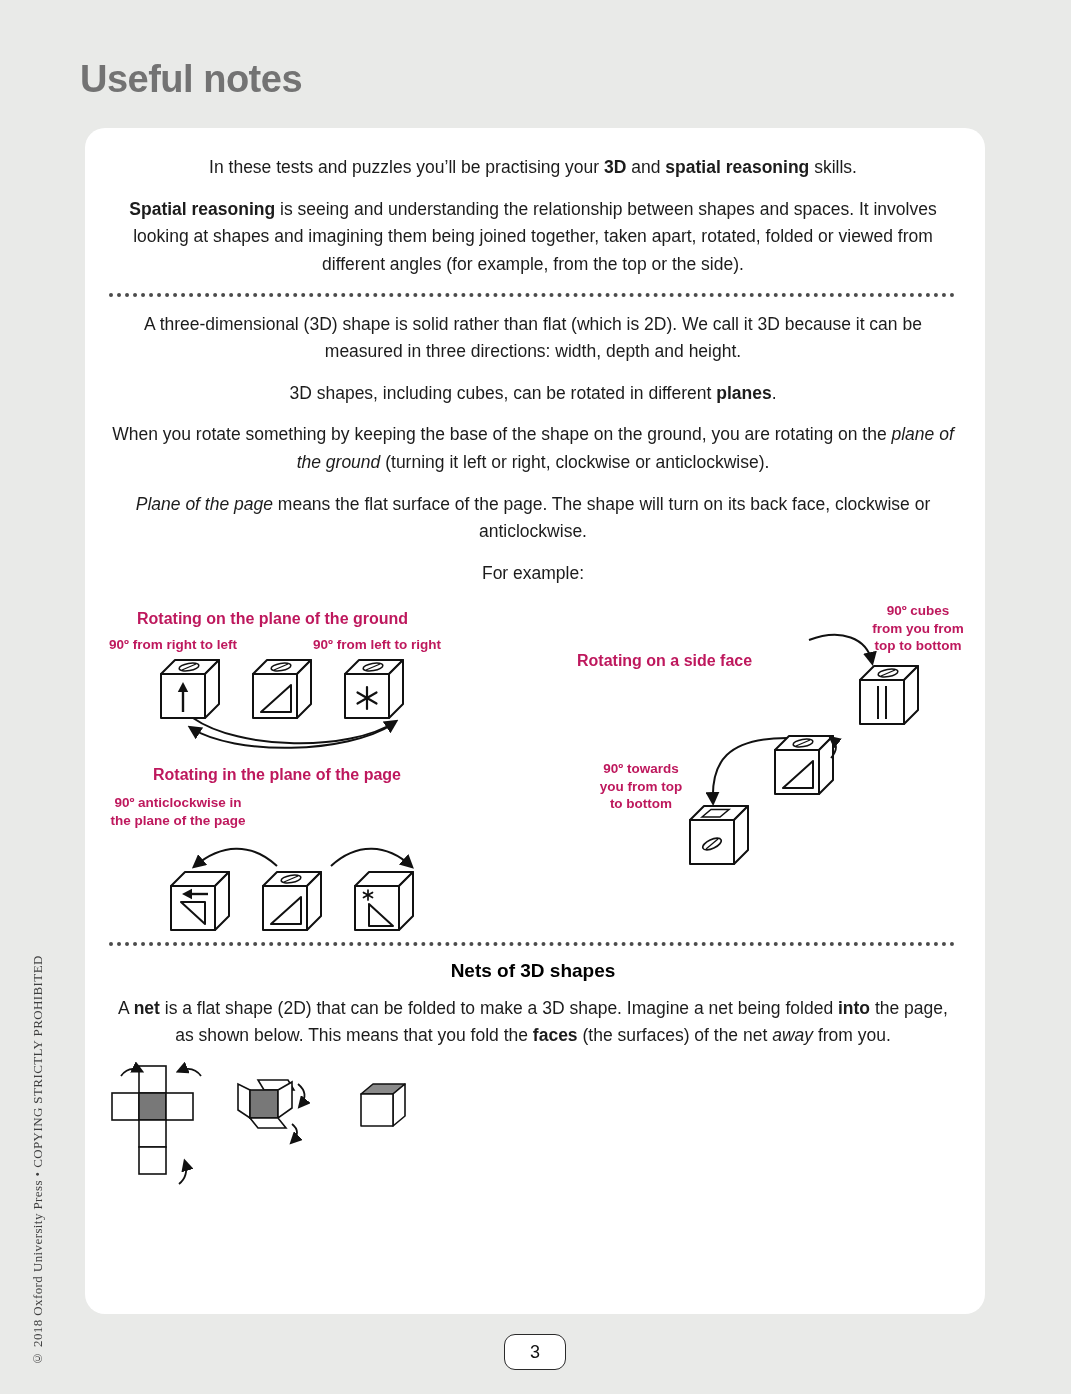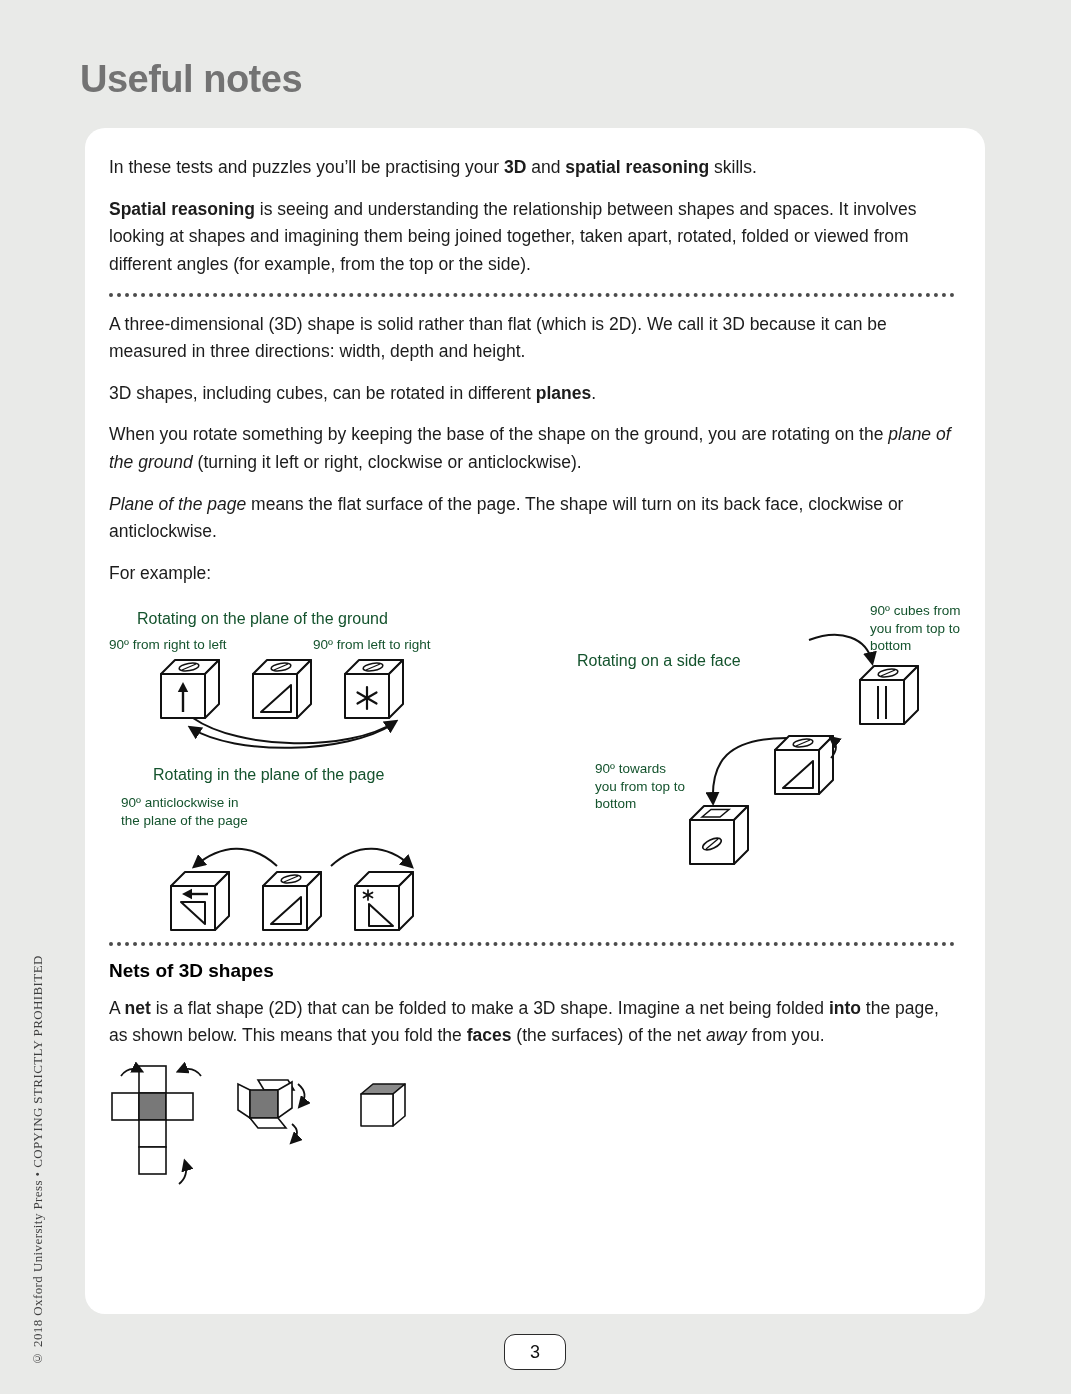--- a/index.html
+++ b/index.html
@@ -12,32 +12,32 @@
     color:#1c1c1c;
     overflow:hidden;
   }
   .page-title {
     position:absolute; left:80px; top:58px;
     font-size:38px; font-weight:800; letter-spacing:-0.5px; color:#737373;
   }
   .card {
     position:absolute; left:85px; top:128px; width:900px; height:1186px;
     background:#ffffff; border-radius:20px;
-    padding:26px 28px 0 24px; overflow:hidden;
+    padding:26px 28px 0 24px; overflow:hidden;text-align:center;
   }
   p.body { font-size:17.5px; line-height:1.58; margin-bottom:14px; color:#1c1c1c; }
   p.body b { font-weight:700; }
   p.body i { font-style:italic; }
   .divider { border-top:4px dotted #4b4b4b; margin:2px 2px 14px 0; height:0; }
   h2.section { font-size:19px; font-weight:800; margin:0 0 13px 0; color:#000; }
   .example-lead { margin-bottom:6px; }
 
   .diag { position:relative; height:338px; }
   .diag svg { position:absolute; overflow:visible; }
-  .dlabel { position:absolute; font-weight:400; color:#14532d; }
+  .dlabel { position:absolute; font-weight:700; color:#be185d; }
   .dtitle { font-size:16px; white-space:nowrap; }
   .dsmall { font-size:13.5px; line-height:1.32; }
 
   .net-row { position:relative; height:132px; margin-top:6px; }
   .net-row svg { position:absolute; left:0; top:0; overflow:visible; }
 
   .copyright {
     position:absolute; left:30px; top:918px; height:448px;
     writing-mode:vertical-rl; transform:rotate(180deg);
     font-family:"Liberation Serif","DejaVu Serif",serif;
@@ -160,21 +160,21 @@
     <svg style="left:470px;top:10px" width="400" height="295">
       <use href="#cube-stripes" x="281" y="54"></use>
       <use href="#cube-leaf-ramp" x="196" y="124"></use>
       <use href="#cube-hole-leaf" x="111" y="194"></use>
       <path d="M 230,28 C 262,16 288,26 293,50" fill="none" stroke="#111" stroke-width="2" marker-end="url(#mArr)"></path>
       <path d="M 208,126 C 148,126 132,150 134,190" fill="none" stroke="#111" stroke-width="2" marker-end="url(#mArr)"></path>
       <path d="M 252,146 q 10,-12 0,-20" fill="none" stroke="#111" stroke-width="1.8" marker-end="url(#mArr)"></path>
     </svg>
 
     <div class="dlabel dtitle" style="left:44px;top:164px">Rotating in the plane of the page</div>
-    <div class="dlabel dsmall" style="left:12px;top:192px;width:138px">90º anticlockwise in the plane of the page</div>
+    <div class="dlabel dsmall" style="left:0px;top:192px;width:138px">90º anticlockwise in the plane of the page</div>
     <svg style="left:50px;top:236px" width="295" height="100">
       <use href="#cube-left-ramp" x="12" y="34"></use>
       <use href="#cube-leaf-ramp" x="104" y="34"></use>
       <use href="#cube-ast-ramp" x="196" y="34"></use>
       <path d="M 118,28 C 92,4 62,6 36,28" fill="none" stroke="#111" stroke-width="2" marker-end="url(#mArr)"></path>
       <path d="M 172,28 C 198,4 228,6 252,28" fill="none" stroke="#111" stroke-width="2" marker-end="url(#mArr)"></path>
     </svg>
   </div>
 
   <div class="divider"></div>

